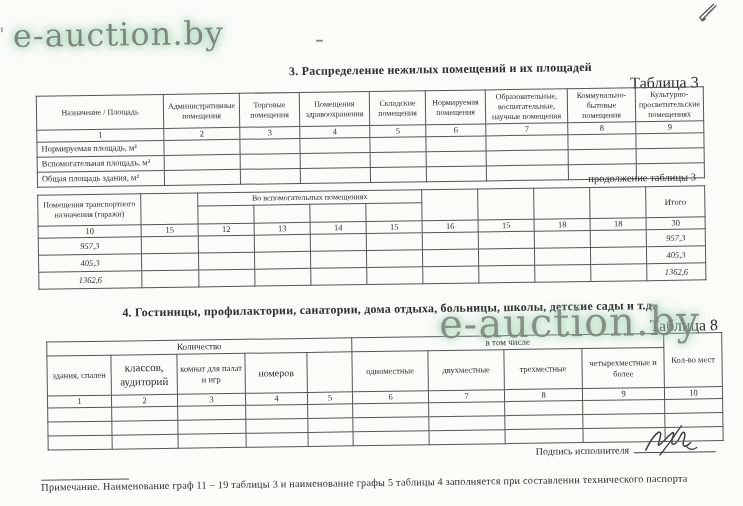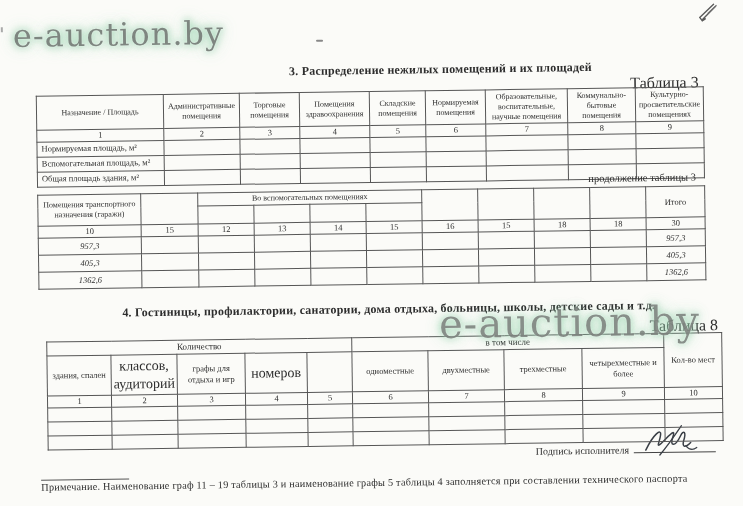--- a/index.html
+++ b/index.html
@@ -244,23 +244,23 @@
           <col style="width:58px">
       </colgroup>
       <tbody>
           <tr style="height:13px">
         <td colspan="5" style="font-size:9px">Количество</td>
         <td colspan="4" style="font-size:9px">в том числе</td>
         <td rowspan="2" style="font-size:8.5px">Кол-во мест</td>
       </tr>
       <tr style="height:40px">
         <td style="font-size:8.5px">здания, спален</td>
-        <td style="font-size:14px">классов, аудиторий</td>
-        <td style="font-size:8.5px">графы для отдыха и игр</td>
-        <td style="font-size:14px">номеров</td>
+        <td style="font-size:11px">классов, аудиторий</td>
+        <td style="font-size:8.5px">комнат для палат и игр</td>
+        <td style="font-size:10px">номеров</td>
         <td></td>
         <td style="font-size:8.5px">одноместные</td>
         <td style="font-size:8.5px">двухместные</td>
         <td style="font-size:8.5px">трехместные</td>
         <td style="font-size:8.5px">четырехместные и более</td>
       </tr>
       <tr style="height:12px">
         <td class="numc">1</td>
         <td class="numc">2</td>
         <td class="numc">3</td>

